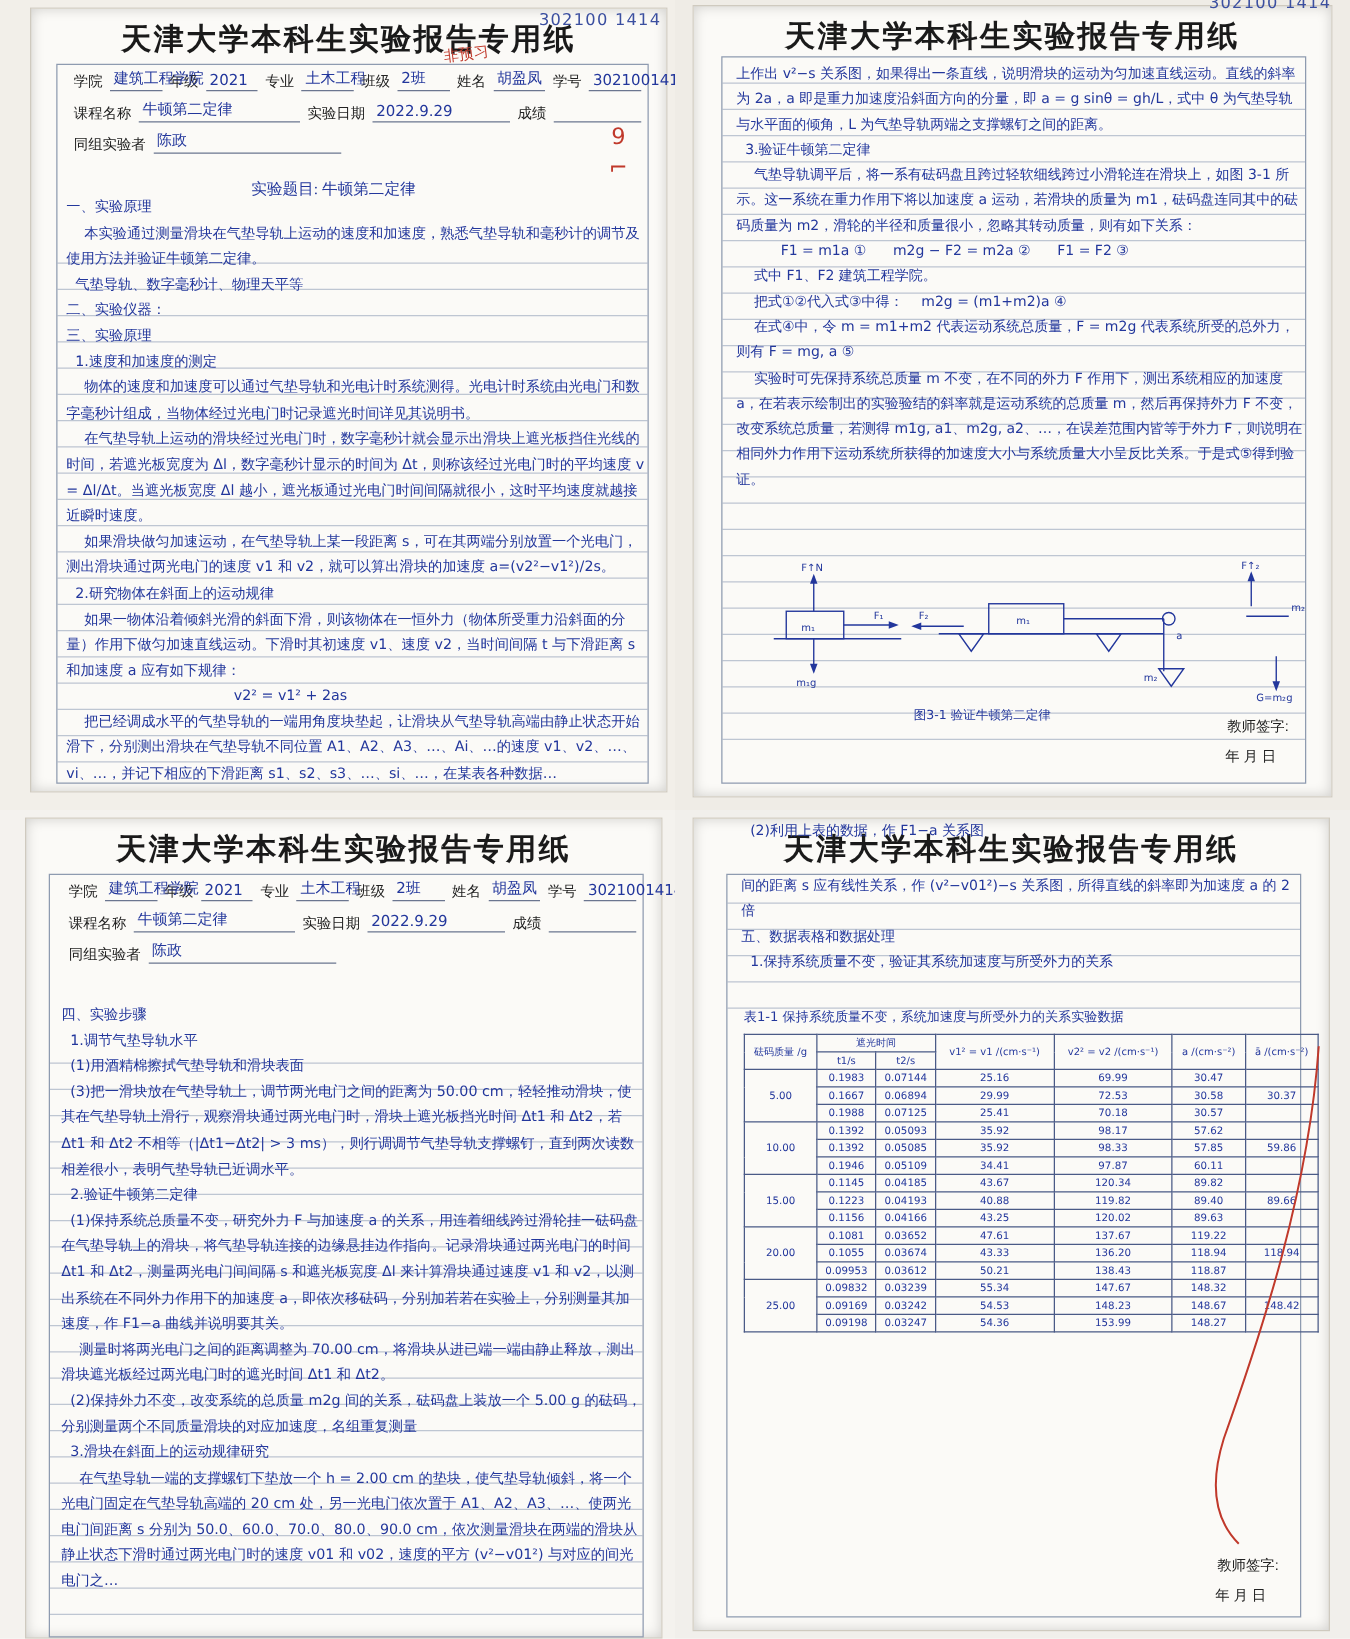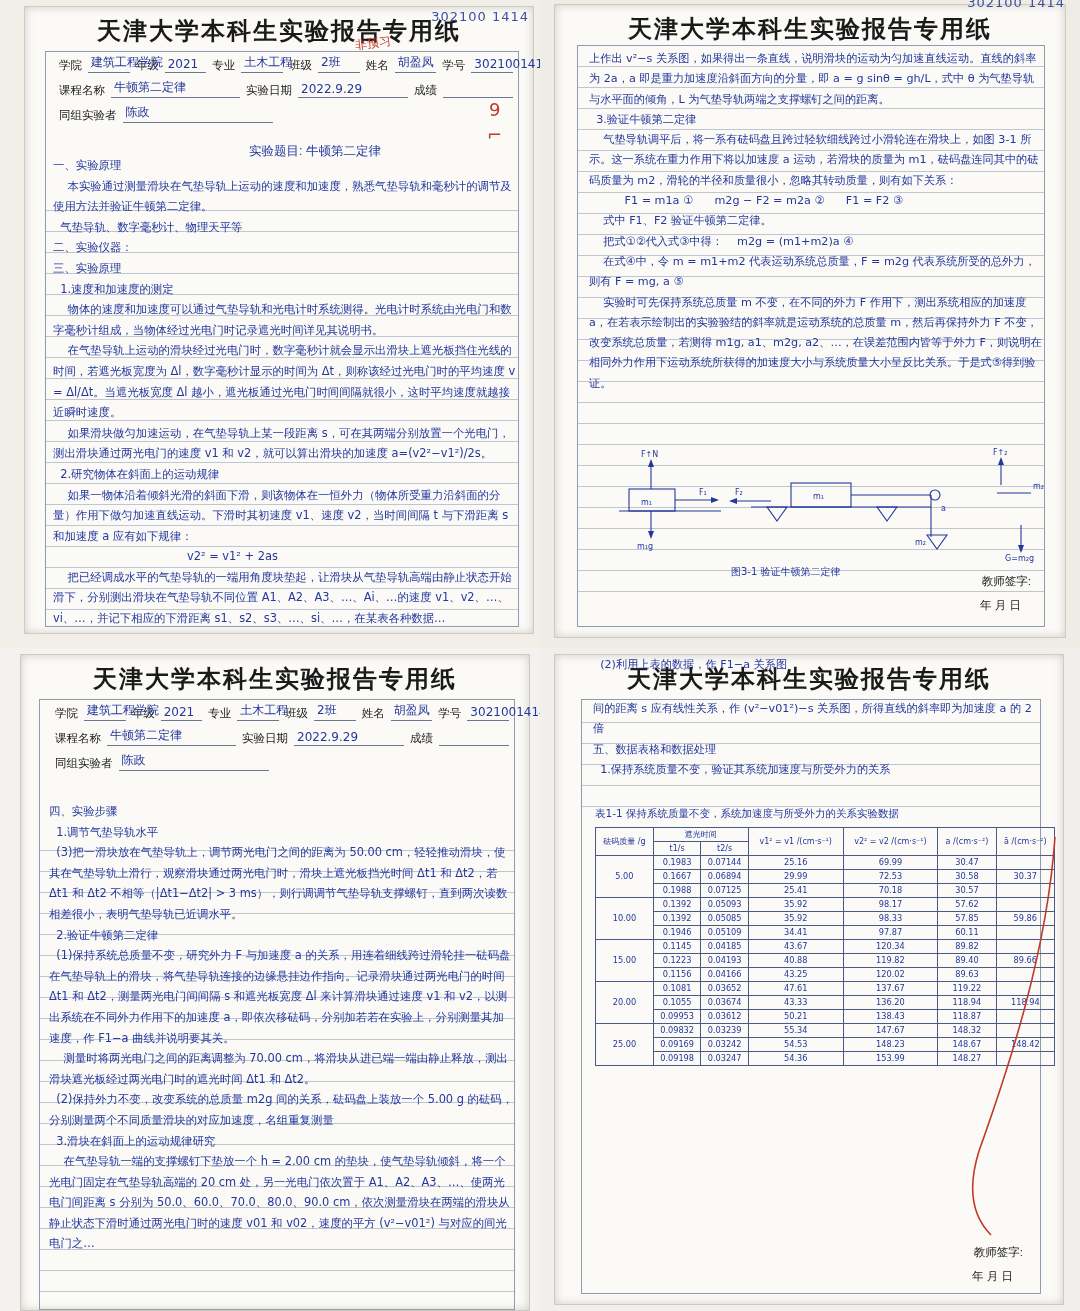--- a/index.html
+++ b/index.html
@@ -17,21 +17,21 @@
   .p3 .paper{left:20px;top:6px;right:10px;bottom:0px;border:1px solid #cfcabf;}
   .p4 .paper{left:14px;top:6px;right:16px;bottom:6px;border:1px solid #cfcabf;}
   .title{text-align:center;font-weight:bold;color:#1a1a1a;letter-spacing:2px;}
   .p1 .title,.p2 .title,.p3 .title,.p4 .title{font-size:24px;padding-top:8px;}
   .ruleframe{position:absolute;border:1px solid #8e9bb0;}
   .p1 .ruleframe{left:20px;top:44px;right:14px;bottom:6px;}
   .p2 .ruleframe{left:22px;top:40px;right:20px;bottom:10px;}
   .p3 .ruleframe{left:18px;top:44px;right:14px;bottom:0px;}
   .p4 .ruleframe{left:26px;top:44px;right:22px;bottom:10px;}
   .hw{position:absolute;font-family:"DejaVu Sans",sans-serif;color:#23379c;font-size:11.5px;line-height:15px;white-space:nowrap;}
-  .hwb{position:absolute;font-family:Liberation Sans, sans-serif;color:#23379c;font-size:11.5px;line-height:16px;margin-left:48px;}
+  .hwb{position:absolute;font-family:Liberation Serif, serif;color:#23379c;font-size:11.5px;line-height:16px;}
   .meta{position:absolute;left:34px;right:20px;font-size:11.5px;color:#2a2a2a;}
   .metarow{display:flex;align-items:flex-end;gap:6px;margin-bottom:9px;font-family:"Liberation Sans",sans-serif;}
   .metarow .lab{color:#222;white-space:nowrap;font-size:11.5px;}
   .metarow .fill{flex:1 1 auto;border-bottom:1px solid #6b7690;min-width:10px;position:relative;height:15px;}
   .metarow .fill .v{position:absolute;left:3px;bottom:1px;font-family:"DejaVu Sans",sans-serif;color:#23379c;font-size:12px;white-space:nowrap;}
   .metarow .fill.w1{max-width:96px;}
   .metarow .fill.w2{max-width:72px;}
   .metarow .fill.w3{max-width:46px;}
   .metarow .fill.w4{max-width:66px;}
   .metarow .fill.w5{max-width:80px;}
@@ -192,21 +192,21 @@
           <i style="top:524px"></i>
             <i style="top:545px"></i>
         </div>
       </div>
 
       <div class="body-text" style="top:44px;left:34px;right:22px;">
         <p>上作出 v²−s 关系图，如果得出一条直线，说明滑块的运动为匀加速直线运动。直线的斜率为 2a，a 即是重力加速度沿斜面方向的分量，即 a = g sinθ = gh/L，式中 θ 为气垫导轨与水平面的倾角，L 为气垫导轨两端之支撑螺钉之间的距离。</p>
         <p>  3.验证牛顿第二定律</p>
         <p>    气垫导轨调平后，将一系有砝码盘且跨过轻软细线跨过小滑轮连在滑块上，如图 3-1 所示。这一系统在重力作用下将以加速度 a 运动，若滑块的质量为 m1，砝码盘连同其中的砝码质量为 m2，滑轮的半径和质量很小，忽略其转动质量，则有如下关系：</p>
         <p>          F1 = m1a ①      m2g − F2 = m2a ②      F1 = F2 ③</p>
-        <p>    式中 F1、F2 验证牛顿第二定律。</p>
+        <p>    式中 F1、F2 建筑工程学院。</p>
         <p>    把式①②代入式③中得：    m2g = (m1+m2)a ④</p>
         <p>    在式④中，令 m = m1+m2 代表运动系统总质量，F = m2g 代表系统所受的总外力，则有 F = mg, a ⑤</p>
         <p>    实验时可先保持系统总质量 m 不变，在不同的外力 F 作用下，测出系统相应的加速度 a，在若表示绘制出的实验验结的斜率就是运动系统的总质量 m，然后再保持外力 F 不变，改变系统总质量，若测得 m1g, a1、m2g, a2、…，在误差范围内皆等于外力 F，则说明在相同外力作用下运动系统所获得的加速度大小与系统质量大小呈反比关系。于是式⑤得到验证。</p>
       </div>
 
       <svg class="fig" style="left:46px;top:440px;width:450px;height:120px;" viewBox="0 0 450 120">
         <g stroke="#23379c" fill="none" stroke-width="1.1">
           <rect x="28" y="44" width="46" height="22"></rect>
           <line x1="18" y1="66" x2="120" y2="66"></line>
           <line x1="50" y1="44" x2="50" y2="16"></line>
@@ -327,20 +327,21 @@
           <span class="fill" style="max-width:150px">
               <span class="v">陈政</span>
             </span>
           <span style="flex:1"></span>
         </div>
       </div>
 
       <div class="body-text" style="top:146px;left:28px;right:14px;">
         <p>四、实验步骤</p>
         <p>  1.调节气垫导轨水平</p>
+        <p>  (1)用酒精棉擦拭气垫导轨和滑块表面</p>
         <p>  (3)把一滑块放在气垫导轨上，调节两光电门之间的距离为 50.00 cm，轻轻推动滑块，使其在气垫导轨上滑行，观察滑块通过两光电门时，滑块上遮光板挡光时间 Δt1 和 Δt2，若 Δt1 和 Δt2 不相等（|Δt1−Δt2| &gt; 3 ms），则行调调节气垫导轨支撑螺钉，直到两次读数相差很小，表明气垫导轨已近调水平。</p>
         <p>  2.验证牛顿第二定律</p>
         <p>  (1)保持系统总质量不变，研究外力 F 与加速度 a 的关系，用连着细线跨过滑轮挂一砝码盘在气垫导轨上的滑块，将气垫导轨连接的边缘悬挂边作指向。记录滑块通过两光电门的时间 Δt1 和 Δt2，测量两光电门间间隔 s 和遮光板宽度 Δl 来计算滑块通过速度 v1 和 v2，以测出系统在不同外力作用下的加速度 a，即依次移砝码，分别加若若在实验上，分别测量其加速度，作 F1−a 曲线并说明要其关。</p>
         <p>    测量时将两光电门之间的距离调整为 70.00 cm，将滑块从进已端一端由静止释放，测出滑块遮光板经过两光电门时的遮光时间 Δt1 和 Δt2。</p>
         <p>  (2)保持外力不变，改变系统的总质量 m2g 间的关系，砝码盘上装放一个 5.00 g 的砝码，分别测量两个不同质量滑块的对应加速度，名组重复测量</p>
         <p>  3.滑块在斜面上的运动规律研究</p>
         <p>    在气垫导轨一端的支撑螺钉下垫放一个 h = 2.00 cm 的垫块，使气垫导轨倾斜，将一个光电门固定在气垫导轨高端的 20 cm 处，另一光电门依次置于 A1、A2、A3、…、使两光电门间距离 s 分别为 50.0、60.0、70.0、80.0、90.0 cm，依次测量滑块在两端的滑块从静止状态下滑时通过两光电门时的速度 v01 和 v02，速度的平方 (v²−v01²) 与对应的间光电门之…</p>
       </div>
     </div>
   </div>

